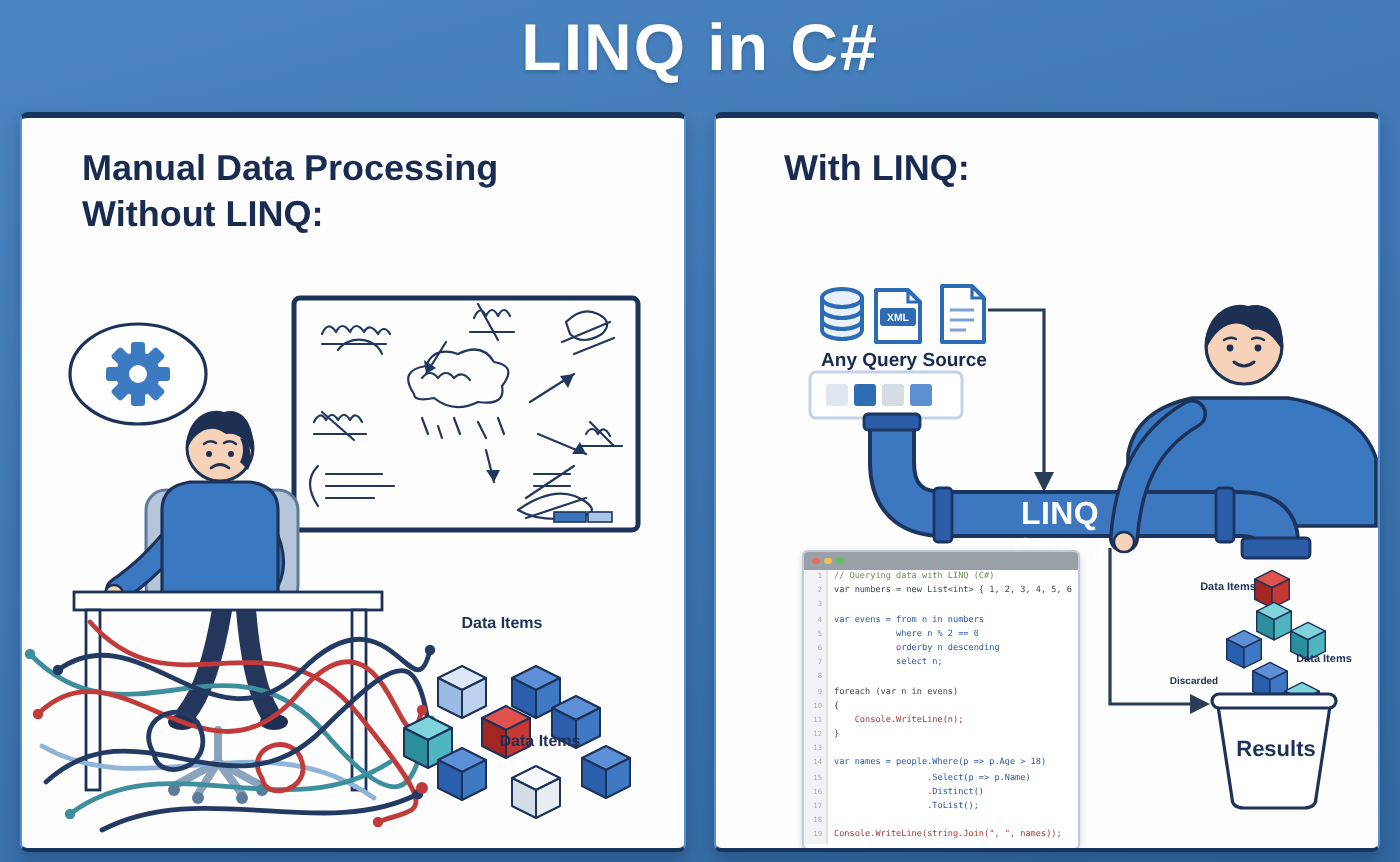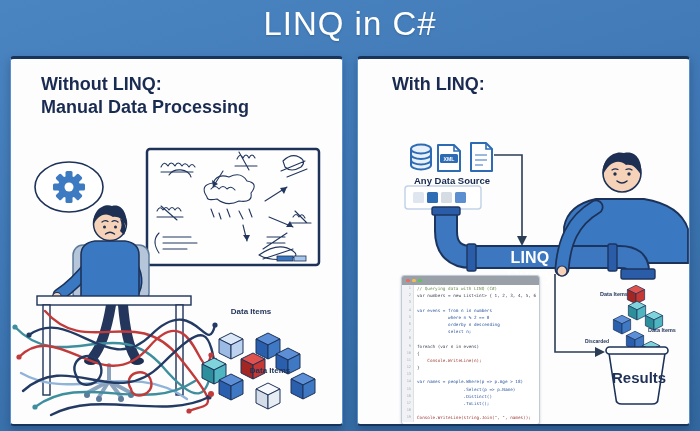--- a/index.html
+++ b/index.html
@@ -1,41 +1,41 @@
 <!DOCTYPE html>
 <html><head>
 <meta charset="utf-8">
 <style>
   html,body{margin:0;padding:0;background:#2d5f9b;}
   .stage{position:relative;width:700px;height:431px;overflow:hidden;
     background:linear-gradient(165deg,#4b85c1 0%,#3f78b5 45%,#32689f 100%);
     font-family:"Liberation Sans",sans-serif;}
   .main-title{position:absolute;top:5px;left:0;right:0;text-align:center;
-    color:#ffffff;font-size:33px;font-weight:normal;letter-spacing:1px;
+    color:#ffffff;font-size:33px;font-weight:bold;letter-spacing:1px;
     text-shadow:0 1px 2px rgba(10,30,60,.25);}
   .panel{position:absolute;top:56px;width:331px;height:365px;background:#fdfdfe;
     border:1px solid #5a90cc;border-top:3px solid #16345c;border-bottom:2px solid #16345c;
     border-radius:4px;overflow:hidden;box-shadow:0 4px 8px rgba(10,30,60,.28);}
   .panel.left{left:10px;}
   .panel.right{left:357px;}
   .panel-heading{position:absolute;left:30px;top:14px;font-size:18px;line-height:23px;
     font-weight:bold;color:#1a2b52;}
   .panel.right .panel-heading{left:34px;}
   .illu{position:absolute;left:0;top:0;width:331px;height:365px;}
   .lbl{position:absolute;color:#1f3156;font-weight:bold;text-align:center;}
   .lbl-any{left:35px;top:116px;width:118px;font-size:9.5px;color:#17294e;}
   .lbl-linq{left:130px;top:190px;width:84px;font-size:16px;color:#ffffff;letter-spacing:.2px;}
   .lbl-di{font-size:8px;}
   .lbl-di1-left{left:205px;top:248px;width:70px;}
   .lbl-di2-left{left:228px;top:307px;width:62px;}
   .lbl-sm{font-size:5.5px;}
   .lbl-di1-right{left:236px;top:232px;width:40px;}
   .lbl-di2-right{left:284px;top:268px;width:40px;}
   .lbl-discarded{left:220px;top:279px;width:38px;font-size:5px;}
-  .lbl-results{left:254px;top:310px;width:52px;font-size:15px;}
+  .lbl-results{left:254px;top:310px;width:52px;font-size:11px;}
   
   .code-win{position:absolute;left:43px;top:216px;width:137px;height:148px;
     background:#ffffff;border:1px solid #c2cad4;border-radius:3px;overflow:hidden;
     box-shadow:0 1px 3px rgba(20,40,70,.2);}
   .code-titlebar{height:9px;background:#9aa0a8;display:flex;align-items:center;padding-left:4px;gap:2.5px;}
   .tdot{width:3.6px;height:3.6px;border-radius:50%;}
   .tdot.r{background:#e86c60}.tdot.y{background:#f5bd4f}.tdot.g{background:#61c454}
   .code-body{counter-reset:ln;font-family:"DejaVu Sans Mono",monospace;font-size:4.3px;}
   .crow{display:flex;height:7.2px;line-height:7.2px;counter-increment:ln;}
   .lno{flex:0 0 9px;text-align:right;padding-right:2px;background:#f0f2f5;
@@ -55,22 +55,22 @@
 </style>
 </head>
 <body>
 
 <div class="stage">
 
   <div class="main-title">LINQ in C#</div>
 
   <div class="panel left">
     <div class="panel-heading">
+      <div>Manual Data Processing</div>
       <div>Without LINQ:</div>
-      <div>Manual Data Processing</div>
     </div>
 
     <svg class="illu" viewBox="0 0 331 365">
       <defs>
         <g id="cube" class="cube">
           <polygon class="ct" points="0,-8 12,-2 0,4 -12,-2"></polygon>
           <polygon class="cl" points="-12,-2 0,4 0,18 -12,12"></polygon>
           <polygon class="cr" points="12,-2 0,4 0,18 12,12"></polygon>
         </g>
       </defs>
@@ -278,21 +278,21 @@
         <path d="M197,215 V293 H238" fill="none" stroke="#2b3c55" stroke-width="1.6"></path>
         <polygon points="237,288 237,298 247,293" fill="#2b3c55"></polygon>
       </g>
 
       <g>
         <path d="M251,294 L258,340 Q258,345 264,345 L294,345 Q300,345 300,340 L307,294 Z" fill="#ffffff" stroke="#1d3258" stroke-width="1.6" stroke-linejoin="round"></path>
         <rect x="248" y="288" width="62" height="7" rx="3.5" fill="#ffffff" stroke="#1d3258" stroke-width="1.6"></rect>
       </g>
     </svg>
 
-    <div class="lbl lbl-any">Any Data Source</div>
+    <div class="lbl lbl-any">Any Query Source</div>
     <div class="lbl lbl-linq">LINQ Query</div>
     <div class="lbl lbl-sm lbl-di1-right">Data Items</div>
     <div class="lbl lbl-sm lbl-di2-right">Data Items</div>
     <div class="lbl lbl-discarded">Discarded</div>
     <div class="lbl lbl-results">Results</div>
 
     <div class="code-win">
       <div class="code-titlebar">
         <span class="tdot r"></span>
         <span class="tdot y"></span>

